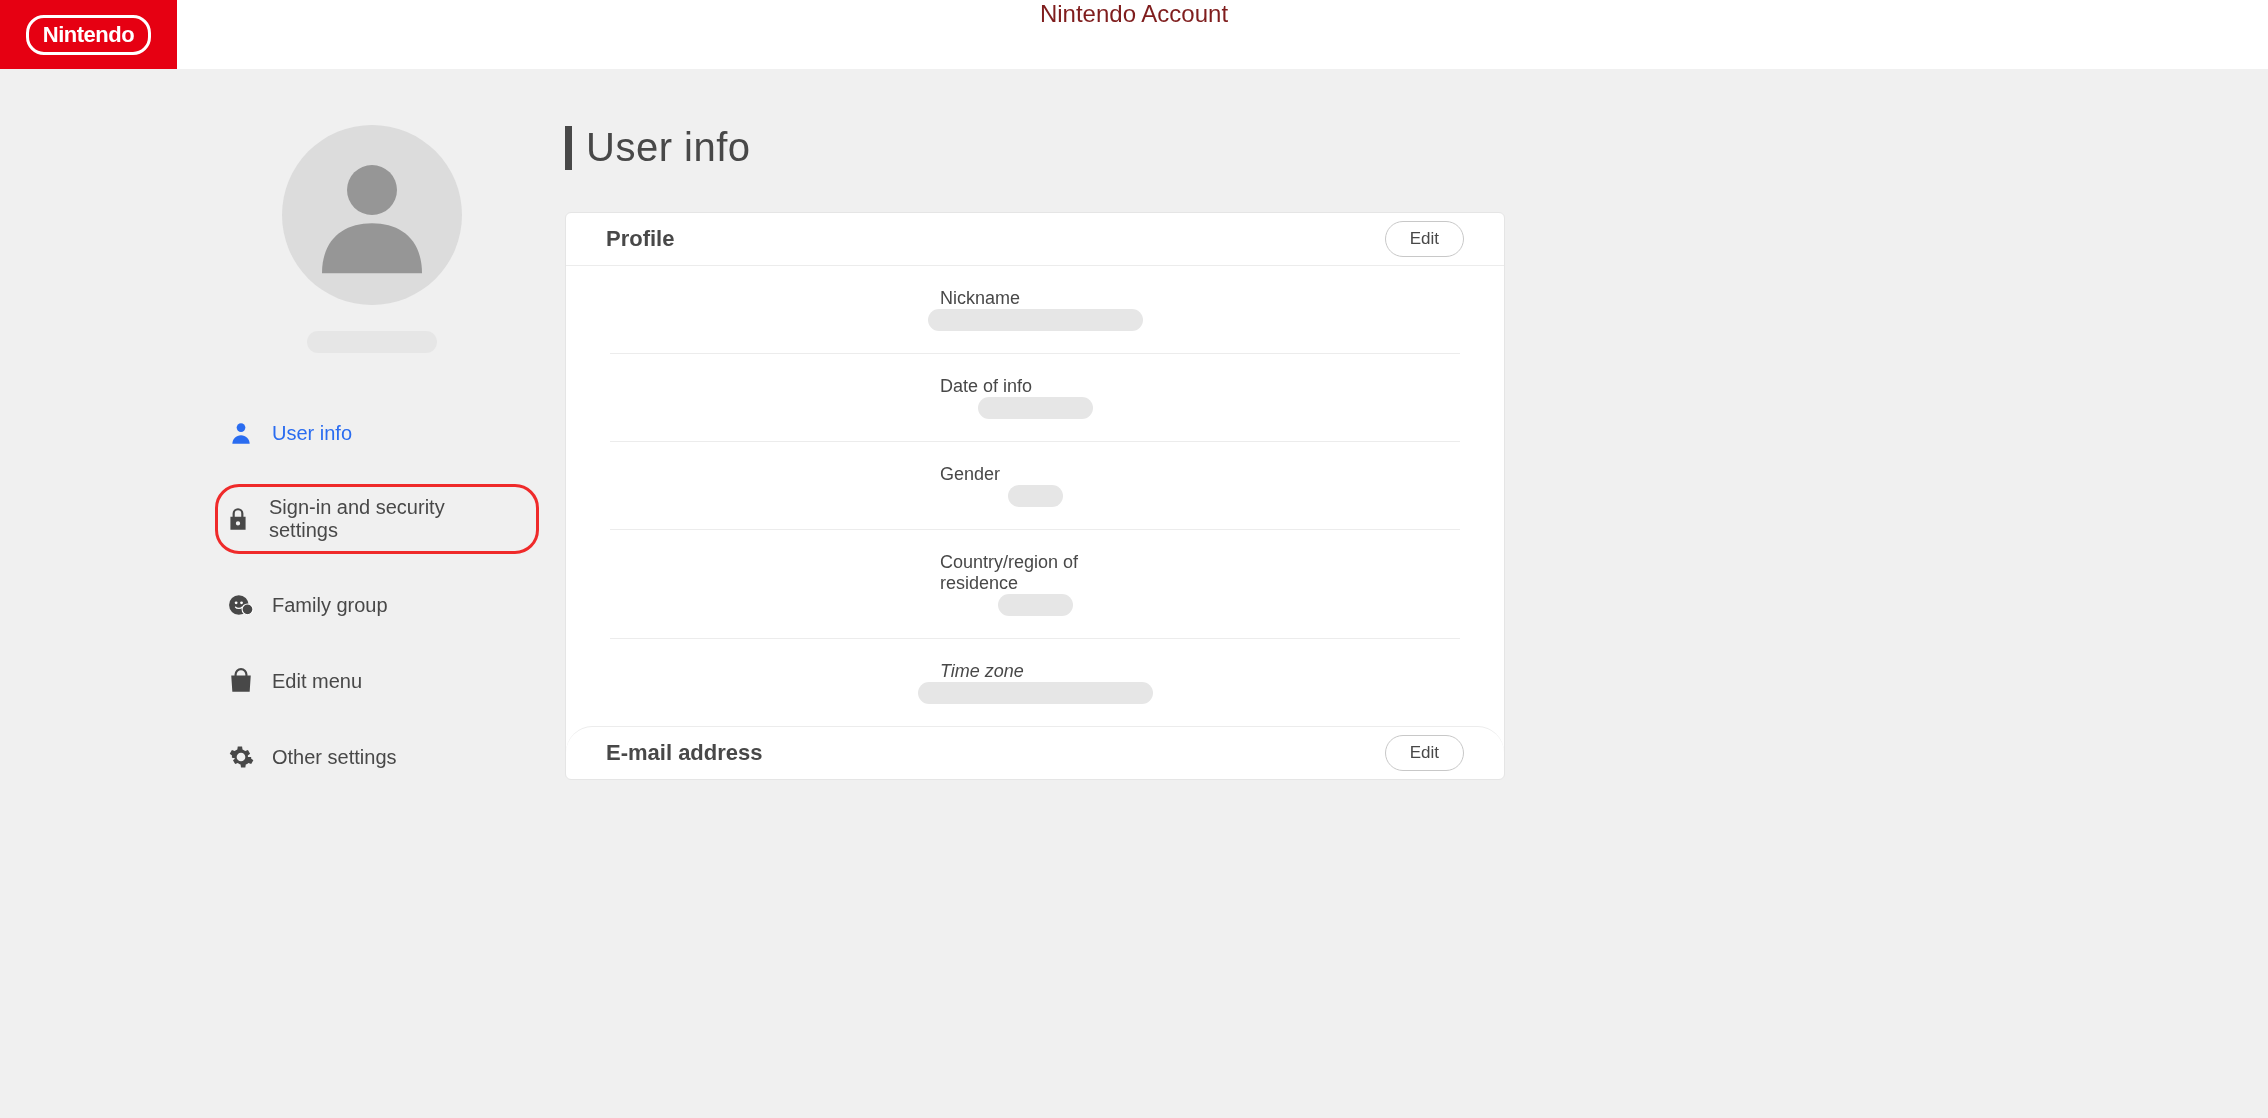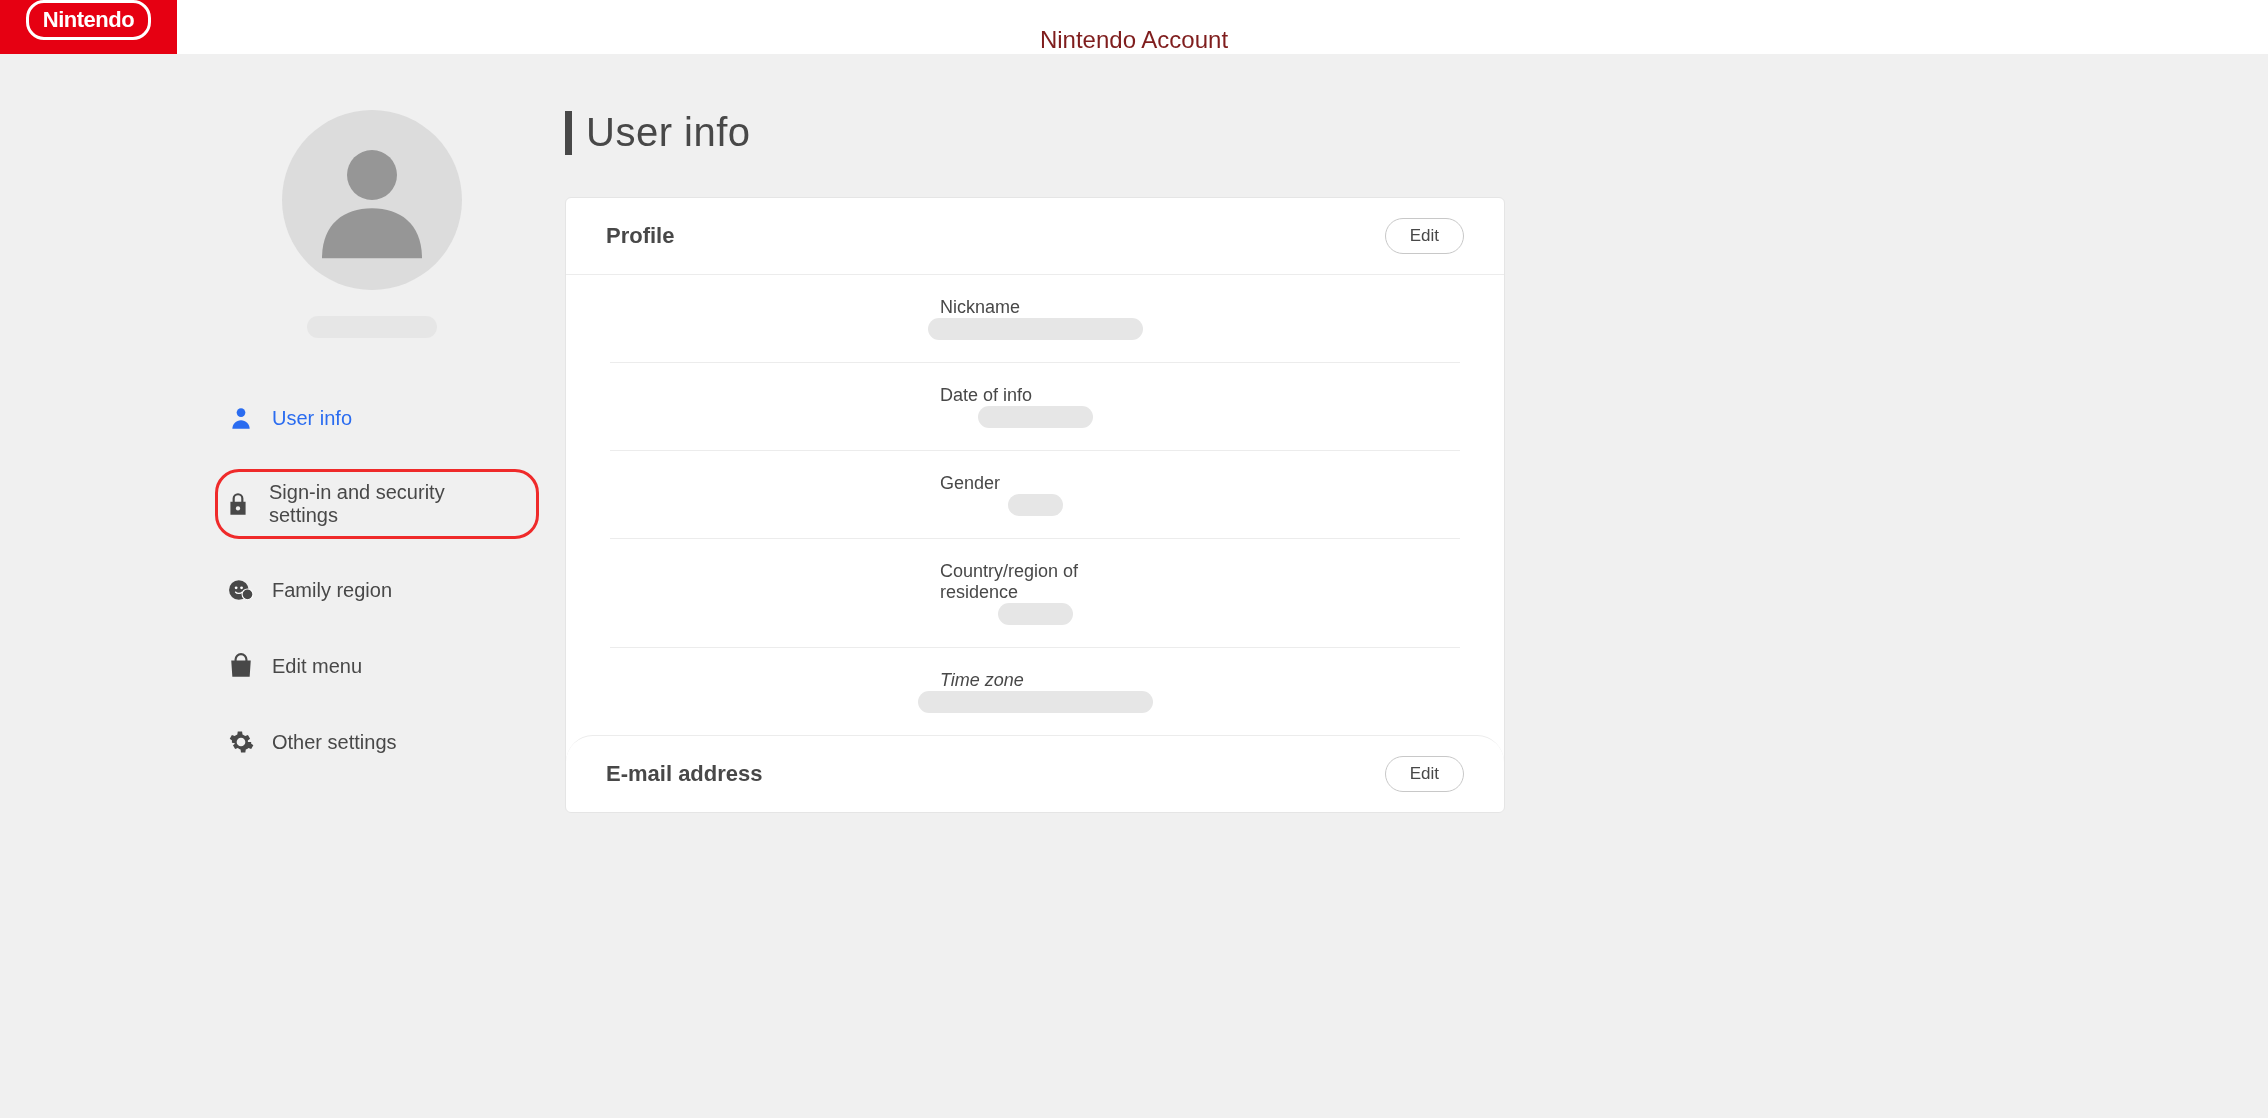--- a/index.html
+++ b/index.html
@@ -7,23 +7,23 @@
       padding: 0;
       box-sizing: border-box;
     }
     body {
       font-family: -apple-system, BlinkMacSystemFont, "Segoe UI", Arial, sans-serif;
       background: #f0f0f0;
       color: #484848;
     }
     .header {
       background: #ffffff;
-      height: 54px;
-      display: flex;
-      align-items: flex-end;
+      height: 69px;
+      display: flex;
+      align-items: flex-start;
       position: relative;
     }
     .logo-box {
       background: #e60012;
       height: 69px;
       width: 177px;
       display: flex;
       align-items: center;
       justify-content: center;
     }
@@ -139,21 +139,21 @@
     .panel {
       background: #fff;
       border: 1px solid #e5e5e5;
       border-radius: 6px;
       overflow: hidden;
     }
     .section-head {
       display: flex;
       align-items: center;
       justify-content: space-between;
-      padding: 20px 40px;
+      padding: 8px 40px;
       border-bottom: 1px solid #ececec;
     }
     .section-head.no-border {
       border-bottom: none;
     }
     .section-title {
       font-size: 22px;
       font-weight: 700;
       color: #484848;
     }
@@ -236,21 +236,21 @@
       <div class="nav-item">
         <span class="nav-icon">
           <svg viewBox="0 0 24 24" fill="#484848">
               <circle cx="10" cy="12" r="9"></circle>
               <circle cx="18" cy="16" r="5" fill="#484848" stroke="#fff" stroke-width="1"></circle>
               <circle cx="7.5" cy="10" r="1.3" fill="#fff"></circle>
               <circle cx="12.5" cy="10" r="1.3" fill="#fff"></circle>
               <path d="M7 14c1 1.5 5 1.5 6 0" stroke="#fff" stroke-width="1.3" fill="none" stroke-linecap="round"></path>
             </svg>
         </span>
-        <span>Family region</span>
+        <span>Family group</span>
       </div>
 
       <div class="nav-item">
         <span class="nav-icon">
           <svg viewBox="0 0 24 24" fill="#484848">
               <path d="M6 7V6a6 6 0 0 1 12 0v1h3l-1 15H4L3 7h3zm2 0h8V6a4 4 0 0 0-8 0v1z"></path>
             </svg>
         </span>
         <span>Edit menu</span>
       </div>

